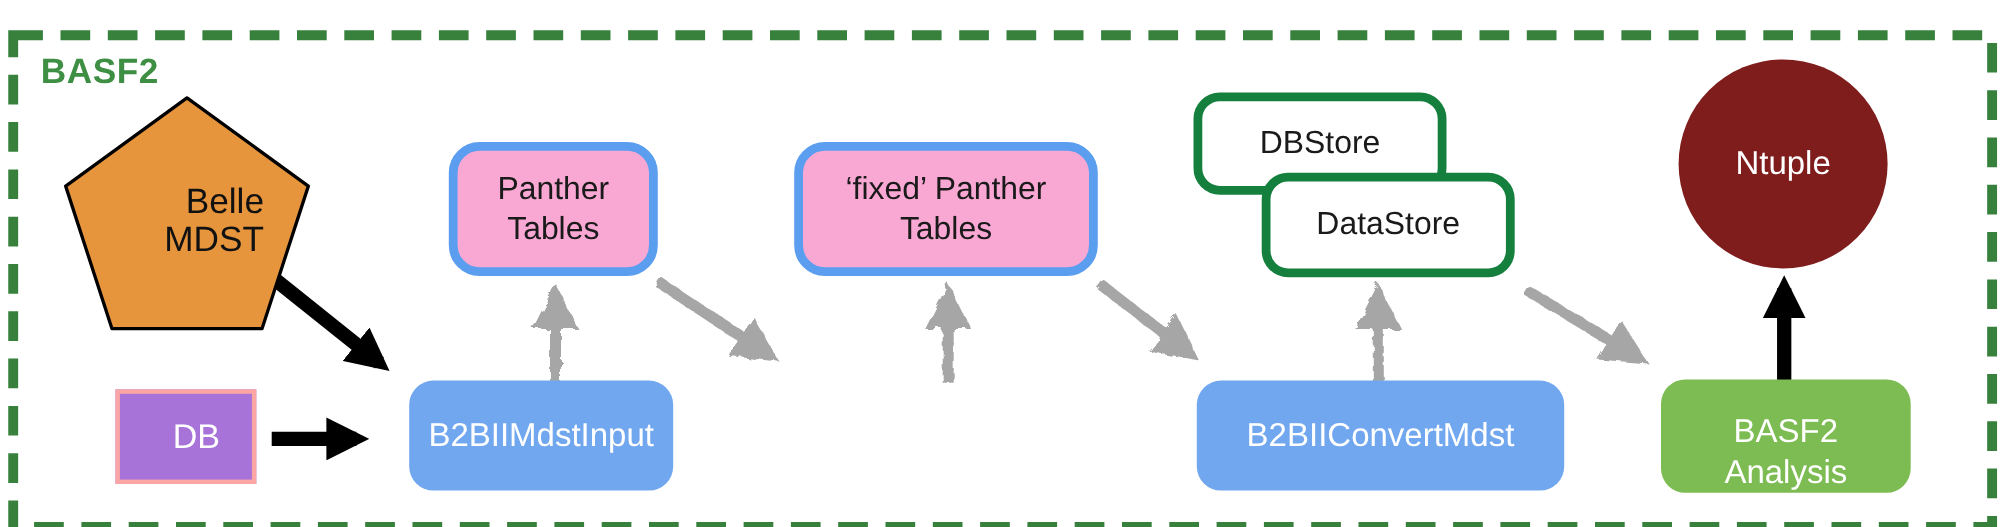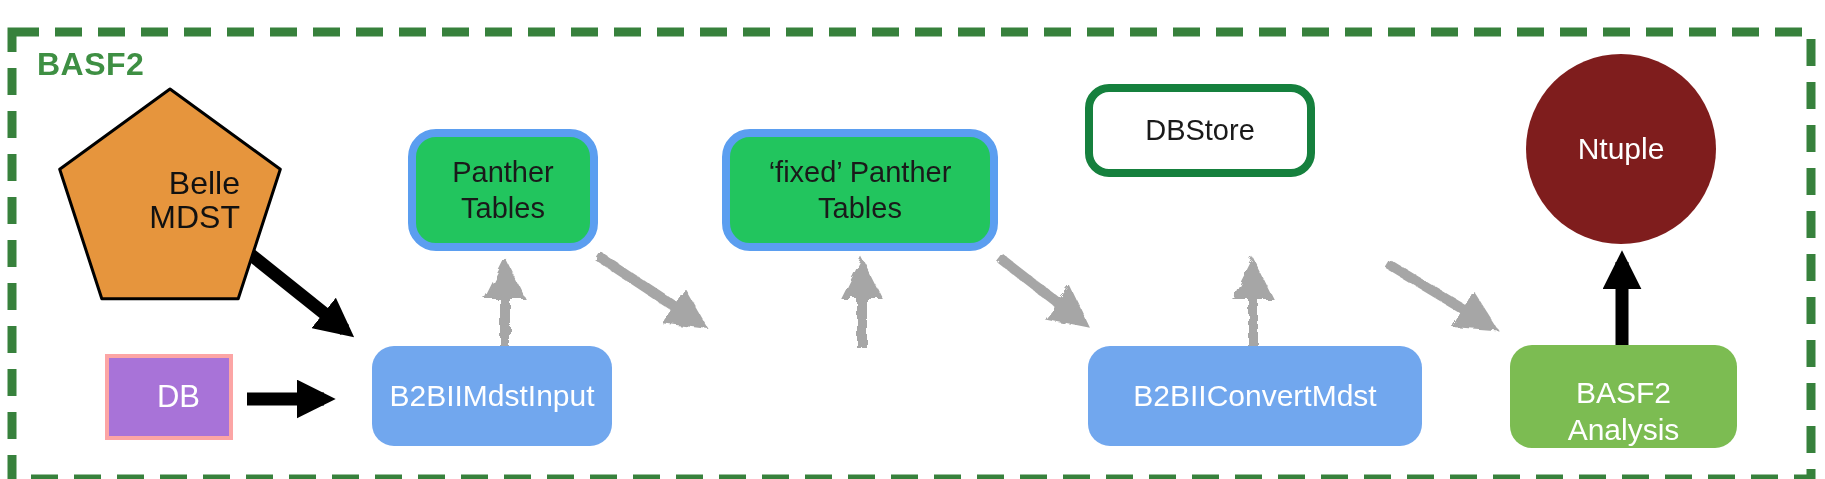--- a/index.html
+++ b/index.html
@@ -32,21 +32,21 @@
     color:#ffffff;font-size:31px;padding-left:19px;
   }
   .module-blue{
     background:#71A7EE;border-radius:22px;
     color:#ffffff;font-size:30px;
   }
   #mdstinput-node{left:372px;top:330px;width:240px;height:100px;}
   #fixmdst-node{left:741px;top:330px;width:243px;height:100px;}
   #convertmdst-node{left:1088px;top:330px;width:334px;height:100px;}
   .table-box{
-    background:#22c55e;border:8px solid #5B9EF0;border-radius:28px;
+    background:#f9a8d4;border:8px solid #5B9EF0;border-radius:28px;
     color:#1a1a1a;font-size:29px;line-height:36px;
   }
   #panther-node{left:408px;top:113px;width:190px;height:122px;}
   #fixedpanther-node{left:722px;top:113px;width:276px;height:122px;padding:0 10px;}
   .store-box{
     background:#ffffff;border:8px solid #15803d;border-radius:24px;
     color:#1a1a1a;font-size:29px;
   }
   #dbstore-node{left:1085px;top:68px;width:230px;height:93px;z-index:2;}
   #datastore-node{left:1147px;top:141px;width:230px;height:95px;z-index:3;}
@@ -123,20 +123,23 @@
   <div class="node table-box" id="panther-node">
     <span class="wrap-narrow">Panther Tables</span>
   </div>
   <div class="node table-box" id="fixedpanther-node">
     <span>‘fixed’ Panther Tables</span>
   </div>
 
   <div class="node store-box" id="dbstore-node">
     <span>DBStore</span>
   </div>
+  <div class="node store-box" id="datastore-node">
+    <span>DataStore</span>
+  </div>
 
   <div class="node" id="analysis-node">
     <span>BASF2 Analysis</span>
   </div>
 
   <div class="node" id="ntuple-node">
     <span>Ntuple</span>
   </div>
 
 </div>

